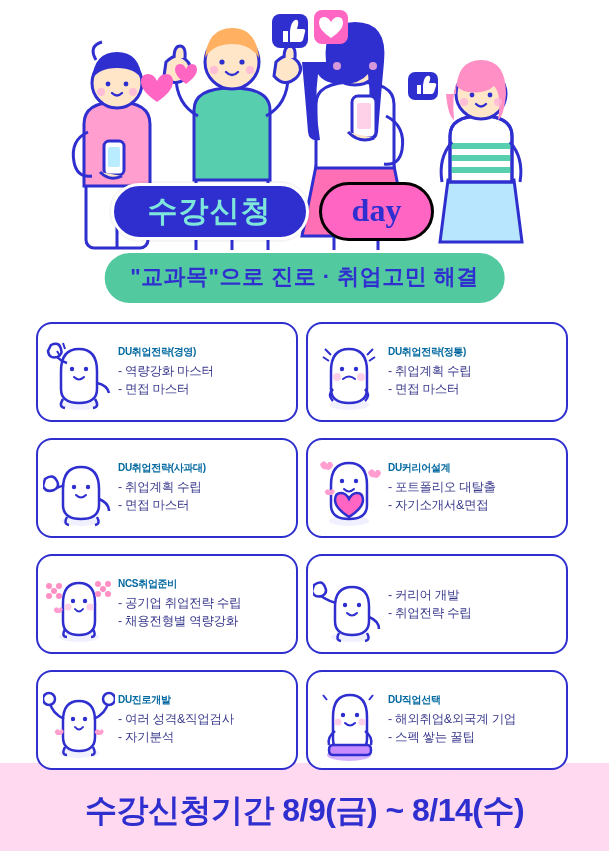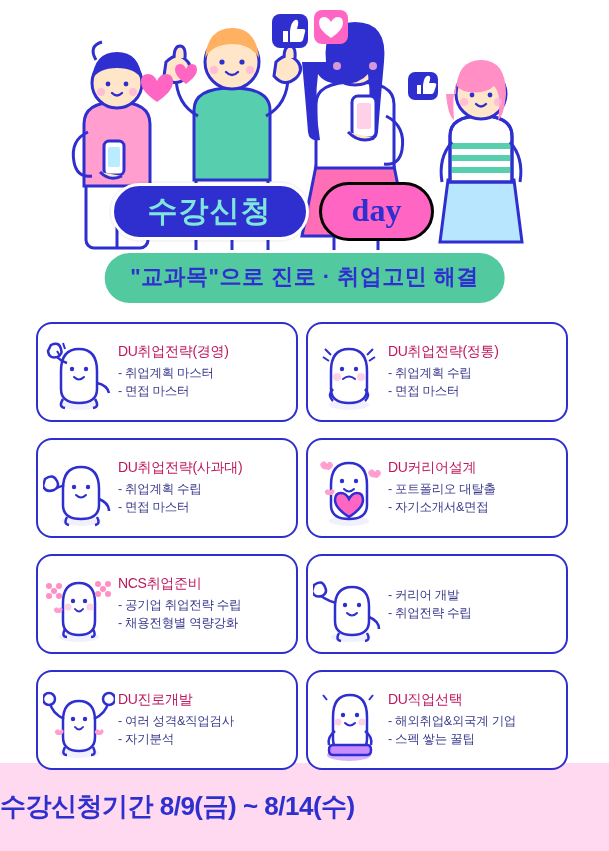--- a/index.html
+++ b/index.html
@@ -80,38 +80,38 @@
     display:flex;
     align-items:center;
     padding:0 6px 0 4px;
   }
   .card-mascot{
     width:74px;height:82px;flex:0 0 74px;
     display:flex;align-items:center;justify-content:center;
   }
   .card-text{flex:1 1 auto;padding-left:2px;}
   .card-title{
-    color:#be185d;font-size:14px;font-weight:normal;
+    color:#0369a1;font-size:10px;font-weight:bold;
     margin:0 0 4px 0;letter-spacing:-0.3px;
   }
   .card-line{
     color:#3a3a8c;font-size:12.5px;
     margin:1px 0;letter-spacing:-0.3px;
   }
 
   
   .bottom{
     position:absolute;left:0;bottom:0;width:609px;height:88px;
     background:#ffd9ef;
     overflow:hidden;
   }
   .bottom-wave{position:absolute;left:0;top:-14px;width:609px;height:34px;}
   .bottom-text{
-    position:absolute;left:0;top:26px;width:609px;text-align:left;
-    color:#2f2fd0;font-size:26px;font-weight:bold;letter-spacing:-0.5px;
+    position:absolute;left:0;top:26px;width:609px;text-align:center;
+    color:#2f2fd0;font-size:32px;font-weight:bold;letter-spacing:-0.5px;
   }
 </style>
 </head>
 <body>
 
 <div class="poster">
 
   <div class="hero">
     <svg width="609" height="310" viewBox="0 0 609 310" xmlns="http://www.w3.org/2000/svg">
       <defs>
@@ -260,21 +260,21 @@
           <path d="M31 46 q5 5 10 0" fill="none" stroke="#2f2fd0" stroke-width="2" stroke-linecap="round"></path>
           <path d="M24 32 q-12 -4 -14 -14" fill="none" stroke="#2f2fd0" stroke-width="2.5"></path>
           <path d="M8 14 q8 -4 10 4 q2 6 -4 8 q-8 2 -9 -6 z" fill="#ffffff" stroke="#2f2fd0" stroke-width="2.5"></path>
           <path d="M54 52 q10 2 12 10" fill="none" stroke="#2f2fd0" stroke-width="2.5"></path>
           <path d="M20 68 q-5 8 2 9 M52 68 q5 8 -2 9" fill="none" stroke="#2f2fd0" stroke-width="2.5"></path>
           <path d="M14 20 l3 5 M20 12 l2 6" stroke="#2f2fd0" stroke-width="2"></path>
         </svg>
       </div>
       <div class="card-text">
         <div class="card-title">DU취업전략(경영)</div>
-        <div class="card-line">- 취업계획 마스터</div>
+        <div class="card-line">- 역량강화 마스터</div>
         <div class="card-line">- 면접 마스터</div>
       </div>
     </div>
 
     <div class="card">
       <div class="card-mascot">
         <svg width="72" height="82" viewBox="0 0 72 82">
           <ellipse cx="36" cy="74" rx="20" ry="5" fill="#f0f0ff"></ellipse>
           <path d="M18 40 q0 -22 18 -22 q18 0 18 22 v18 q0 14 -18 14 q-18 0 -18 -14 z" fill="#ffffff" stroke="#2f2fd0" stroke-width="2.5"></path>
           <circle cx="29" cy="38" r="2.2" fill="#2f2fd0"></circle>

